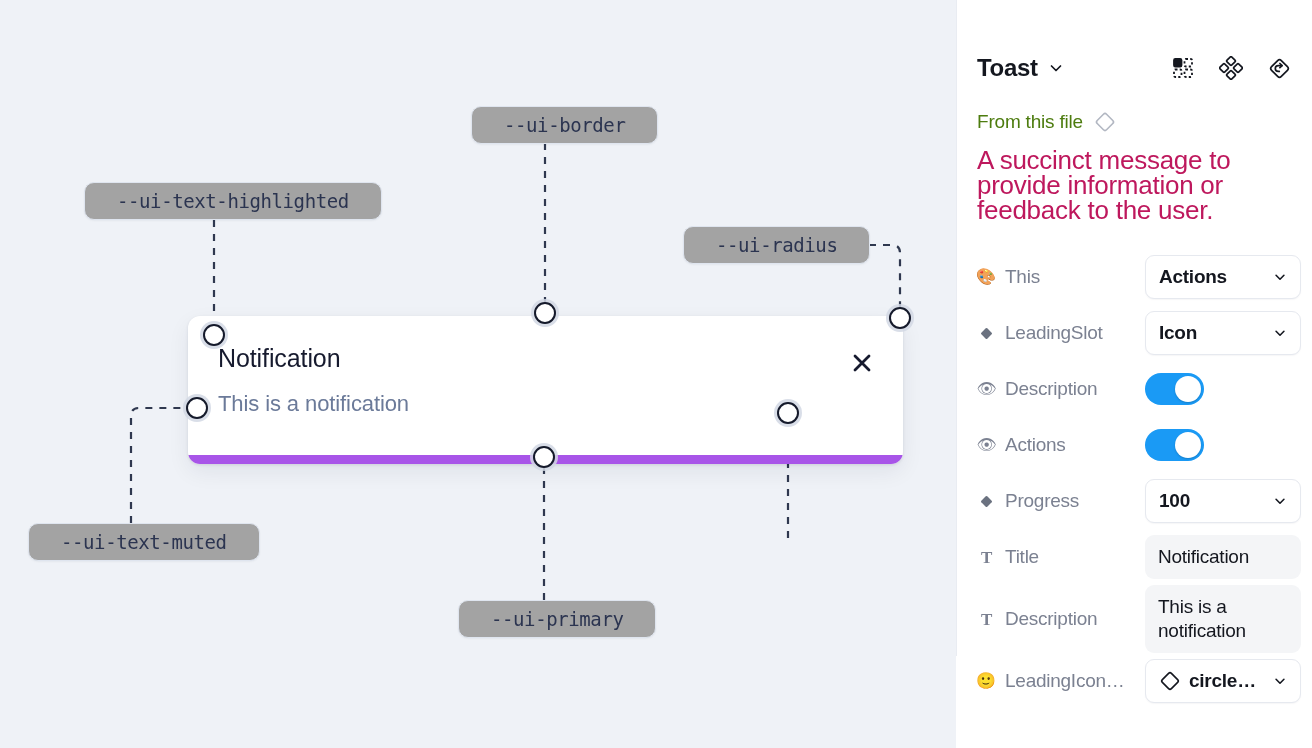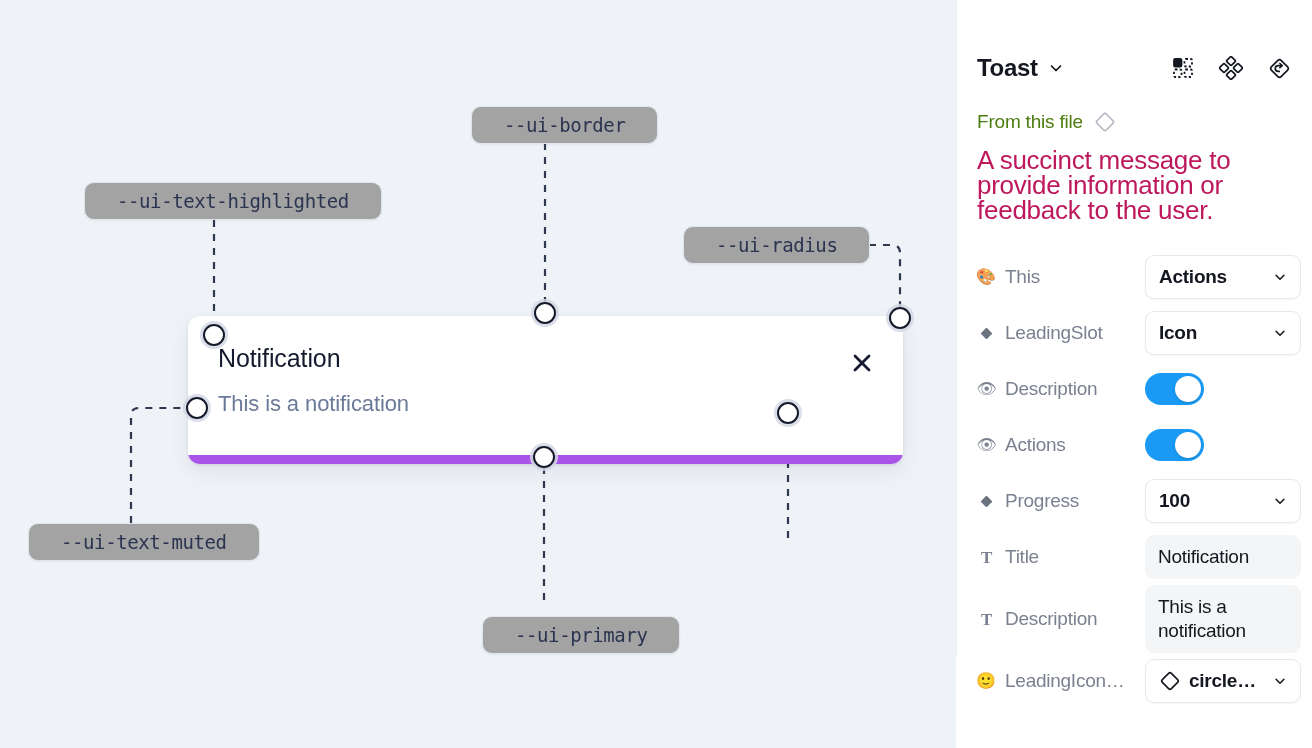--- a/index.html
+++ b/index.html
@@ -203,21 +203,21 @@
           <path d="M5 5 L19 19 M19 5 L5 19"></path>
         </svg>
       </div>
       <div class="toast-progress"></div>
     </div>
 
     <div class="pill" style="left:84px;  top:182px;">--ui-text-highlighted</div>
     <div class="pill" style="left:471px; top:106px;">--ui-border</div>
     <div class="pill" style="left:683px; top:226px;">--ui-radius</div>
     <div class="pill" style="left:28px;  top:523px;">--ui-text-muted</div>
-    <div class="pill" style="left:458px; top:616px;margin-left:24px;">--ui-primary</div>
+    <div class="pill" style="left:458px; top:600px;">--ui-primary</div>
 
     <div class="dot" style="left:214px; top:335px;"></div>
     <div class="dot" style="left:545px; top:313px;"></div>
     <div class="dot" style="left:900px; top:318px;"></div>
     <div class="dot" style="left:197px; top:408px;"></div>
     <div class="dot" style="left:544px; top:457px;"></div>
     <div class="dot" style="left:788px; top:413px;"></div>
   </div>
 
   <div class="panel">

